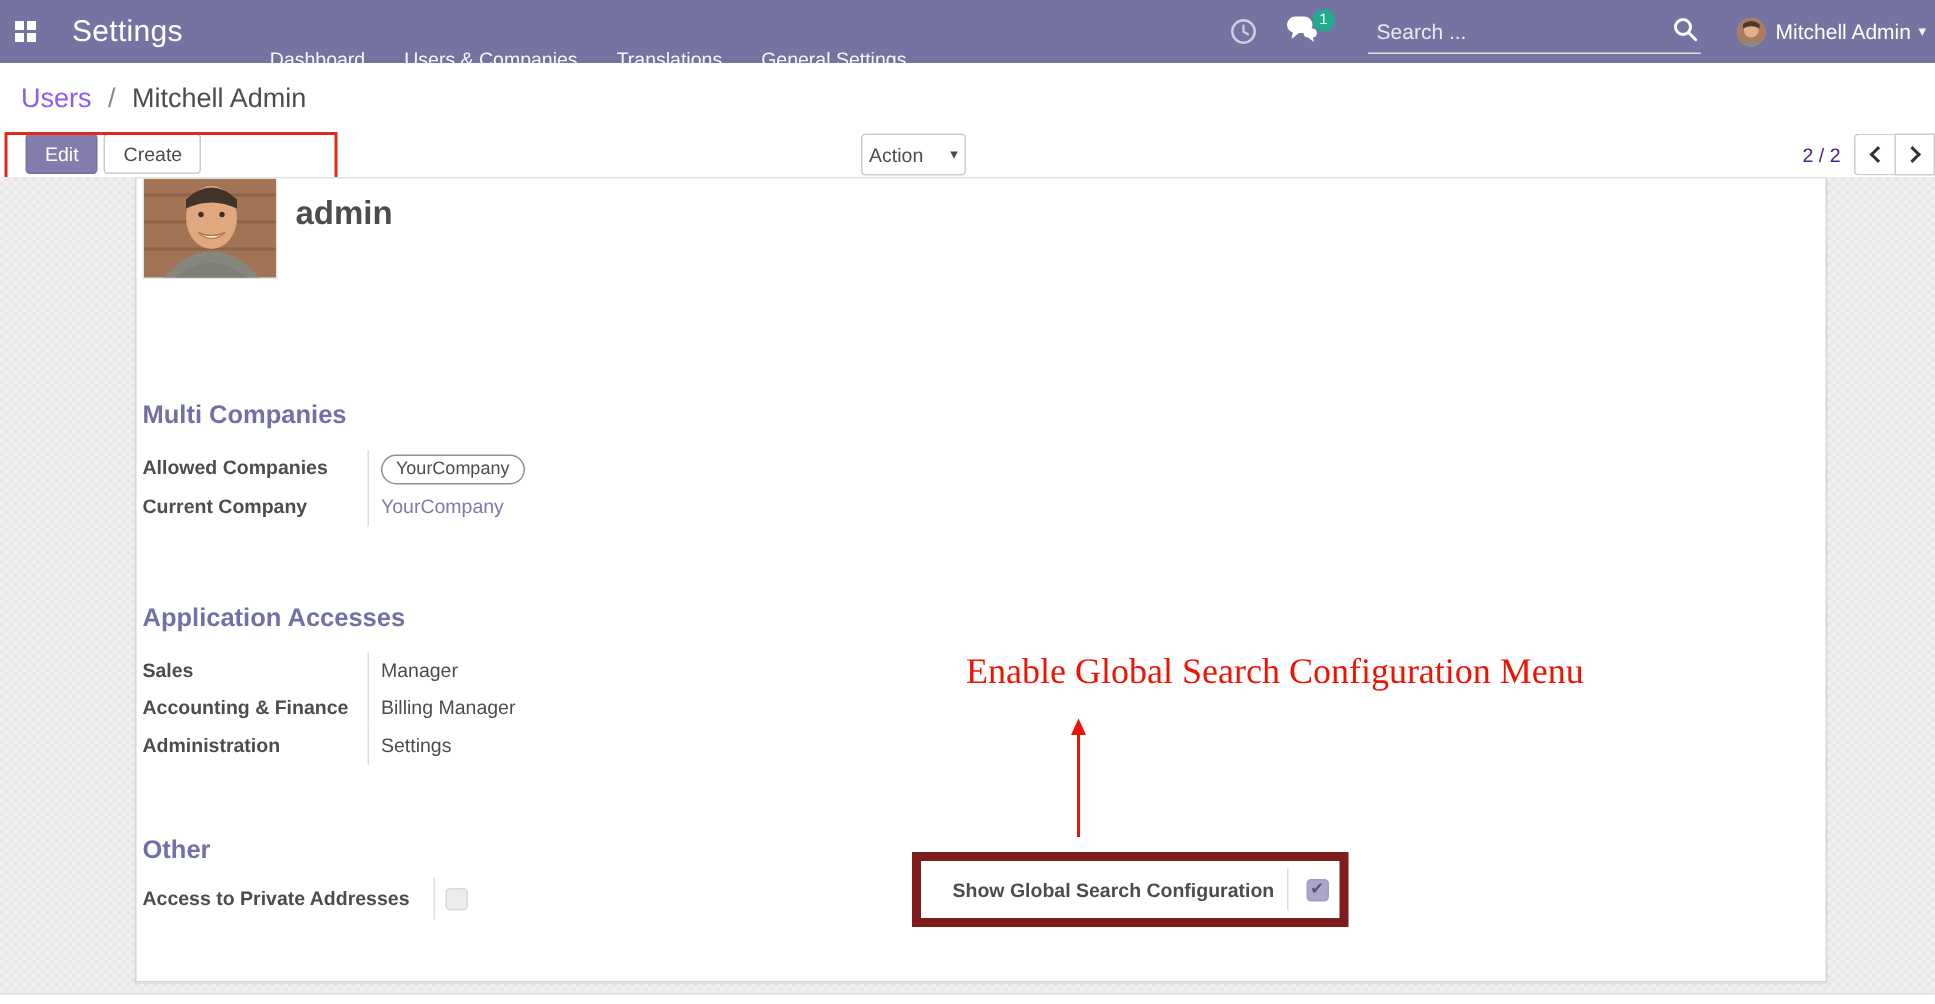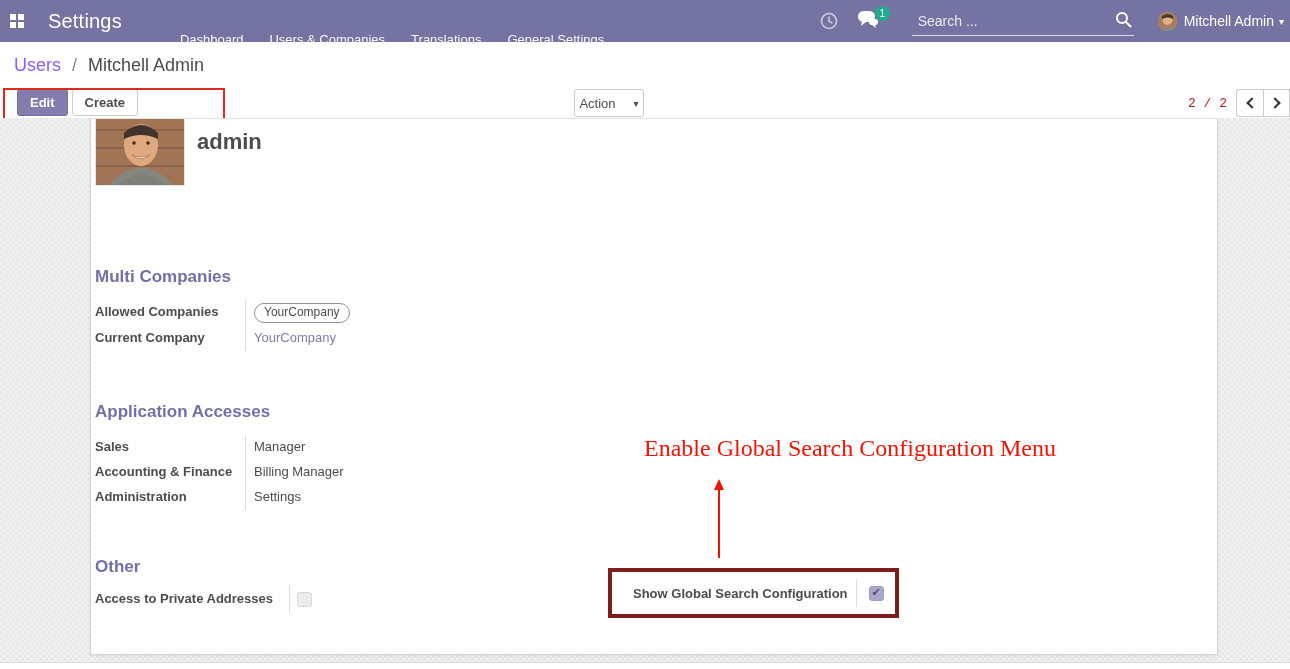--- a/index.html
+++ b/index.html
@@ -33,28 +33,28 @@
   .caret { font-size:10px; margin-left:5px; opacity:.95; }
 
   
   .control-panel { position:absolute; left:0; top:42px; width:1290px; height:76px; background:#fff; }
   .breadcrumb { position:absolute; left:14px; top:13px; font-size:18px; }
   .breadcrumb .bc-link { color:#8b5cf6; text-decoration:none; cursor:pointer;text-align:center; }
   .breadcrumb .bc-sep { color:#888; margin:0 6px; }
   .breadcrumb .bc-current { color:#4c4c4c; }
   .buttons-row { position:absolute; left:17px; top:47px; display:flex; gap:4px; }
   .btn { font-size:13px; padding:5px 12px; border:1px solid #ccc; background:#fff; color:#4c4c4c;
-    border-radius:3px; cursor:pointer; font-family:"Liberation Sans",sans-serif;font-weight:bold; }
+    border-radius:3px; cursor:pointer; font-family:"Liberation Sans",sans-serif; }
   .btn.primary { background:#827dad; border-color:#76719f; color:#fff; }
   .action-dd { position:absolute; left:574px; top:47px; width:70px; height:28px; border:1px solid #ccc;
     border-radius:3px; background:#fff; display:flex; align-items:center; justify-content:center;
     gap:18px; font-size:13px; color:#4c4c4c; cursor:pointer; }
   .action-dd .dd-caret { color:#4c4c4c; font-size:10px; }
   .pager { position:absolute; right:0; top:47px; display:flex; align-items:center; }
-  .pager-value { font-size:13px; color:#b91c1c; margin-right:9px;font-family:Liberation Mono, monospace; }
+  .pager-value { font-size:13px; color:#4c1d95; margin-right:9px; }
   .pager-btns { display:flex; }
   .pager-btns button { width:27px; height:28px; background:#fff; border:1px solid #ccc; cursor:pointer;
     display:flex; align-items:center; justify-content:center; }
   .pager-btns button:first-child { border-right:none; border-radius:3px 0 0 3px; }
   .pager-btns button:last-child { border-radius:0; }
   .chev { display:inline-block; width:8px; height:8px; border-top:2px solid #333; border-right:2px solid #333; }
   .chev.left  { transform:rotate(-135deg); margin-left:3px; }
   .chev.right { transform:rotate(45deg);  margin-right:3px; }
 
   
@@ -94,21 +94,21 @@
 
   .flex-row { display:flex; align-items:center; }
 
   
   .red-box { position:absolute; border:2px solid #dd2a1c; pointer-events:none; }
   .annot-breadcrumb { left:3px; top:46px; width:222px; height:39px; }
   .annot-text { position:absolute; left:553px; top:316px; font-family:"Liberation Serif",serif;
     font-size:24px; color:#ee1404; white-space:nowrap; }
   .annot-arrow { position:absolute; left:621px; top:360px; }
   .gs-box { position:absolute; left:517px; top:449px; width:291px; height:50px;
-    border:4px solid #7f1d1d; display:flex; align-items:center; padding-left:21px; }
+    border:6px solid #7f1d1d; display:flex; align-items:center; padding-left:21px; }
   .gs-box .o-label-inline { font-size:13px; font-weight:bold; color:#4c4c4c; }
   .gs-box .vsep { margin-left:8px; }
   .gs-box .checkbox { margin-left:12px; }
 
   .bottom-bar { position:absolute; left:0; top:662px; width:1290px; height:7px;
     background:#fff; border-top:1px solid #ddd; }
 </style>
 </head>
 <body>
 

